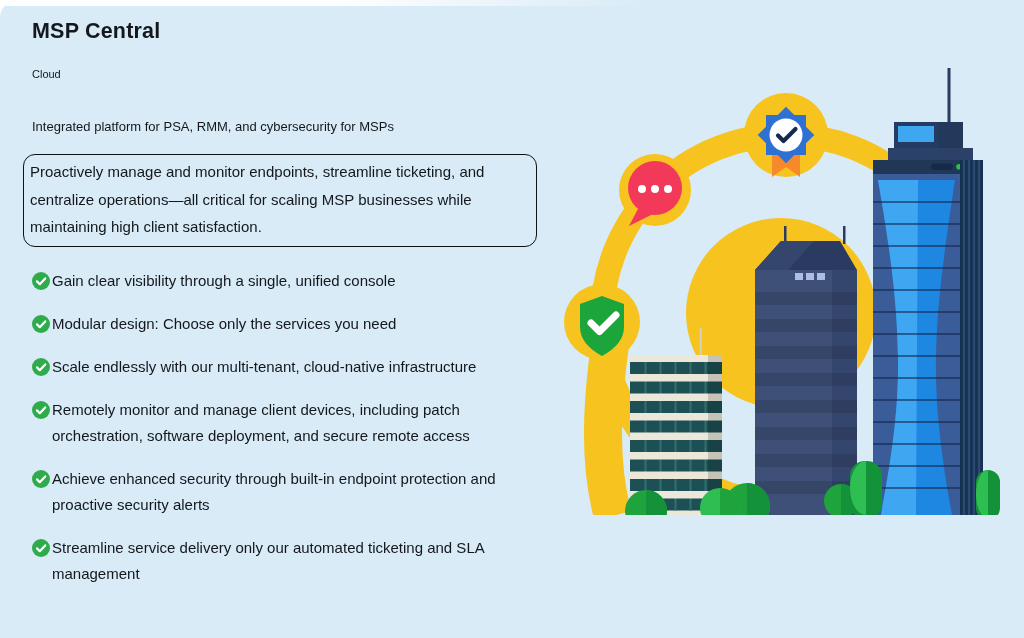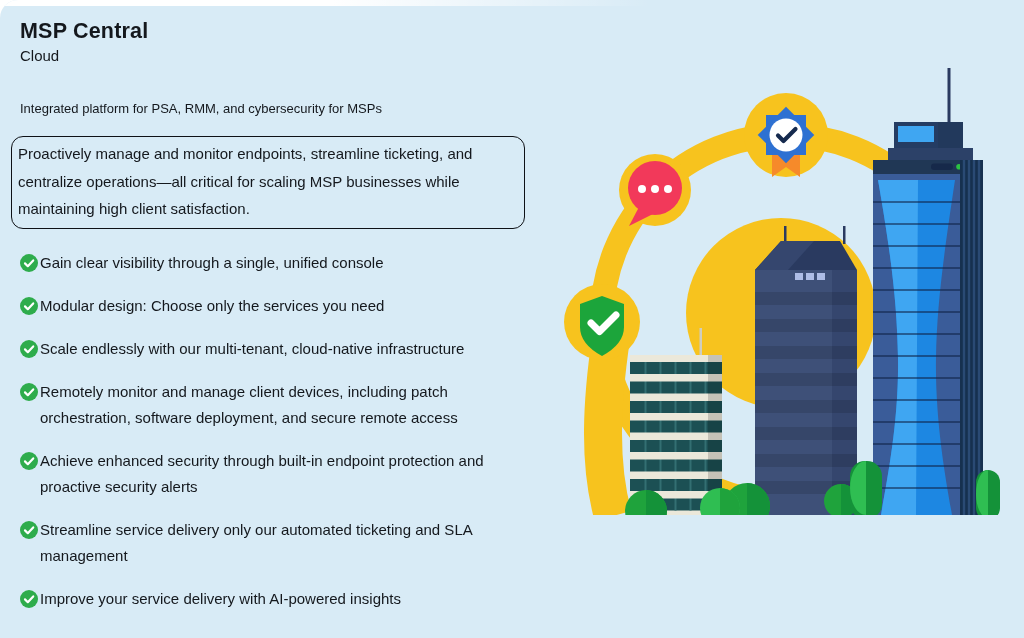--- a/index.html
+++ b/index.html
@@ -12,23 +12,23 @@
     --glass_light:#3FA6F2; --glass_dark:#1D87E2; --sky_band:#203755;
     --pill:#16294A; --dot_green:#2BC242;
     --bush_light:#2FBE52; --bush_mid:#1FA33C; --bush_dark:#149239;
   }
   *{box-sizing:border-box}
   body{margin:0;background:#fff}
   .page{position:relative;width:1024px;height:638px;background:var(--bg);overflow:hidden;
         font-family:"Liberation Sans",sans-serif;color:var(--ink);border-top-left-radius:18px}
   .top-fade{position:absolute;top:0;left:0;width:740px;height:6px;
         background:linear-gradient(90deg,#fff 0%,#fff 45%,rgba(255,255,255,0) 88%)}
-  .content{position:absolute;left:20px;top:19px;width:532px}
+  .content{position:absolute;left:32px;top:19px;width:532px}
   h1{margin:0;font-size:21.5px;line-height:25px;font-weight:700;letter-spacing:.2px}
-  .subtitle{margin-top:4px;font-size:15px;line-height:16px}
+  .subtitle{margin-top:22px;font-size:11px;line-height:16px}
   h2{margin:33px 0 16px;font-size:13px;line-height:23px;font-weight:400;max-width:512px}
   .desc-box{margin:10px 0 0 -9px;width:514px;border:1.6px solid #0E1116;border-radius:12px;
         padding:3px 0 5px 6px}
   .desc-box p{margin:0;font-size:15px;line-height:27.5px}
   .features{list-style:none;margin:21px 0 0;padding:0;max-width:522px}
   .features li{display:flex;align-items:flex-start;gap:2px;margin-bottom:17px;
         font-size:15px;line-height:26px}
   .features .check{flex:0 0 18px;height:18px;margin-top:4px}
   .features .ftext{max-width:492px}
   .illus{position:absolute;right:0;top:60px;width:464px;height:470px}
@@ -84,27 +84,20 @@
             <path d="M5 9.4 L7.8 12.2 L13.2 6.4" fill="none" stroke="#fff" stroke-width="2.2" stroke-linecap="round" stroke-linejoin="round"></path>
           </svg>
         <span class="ftext">Achieve enhanced security through built-in endpoint protection and proactive security alerts</span>
       </li>
       <li>
         <svg class="check" viewBox="0 0 18 18">
             <circle cx="9" cy="9" r="9" fill="var(--check_green)"></circle>
             <path d="M5 9.4 L7.8 12.2 L13.2 6.4" fill="none" stroke="#fff" stroke-width="2.2" stroke-linecap="round" stroke-linejoin="round"></path>
           </svg>
         <span class="ftext">Streamline service delivery only our automated ticketing and SLA management</span>
-      </li>
-      <li>
-        <svg class="check" viewBox="0 0 18 18">
-            <circle cx="9" cy="9" r="9" fill="var(--check_green)"></circle>
-            <path d="M5 9.4 L7.8 12.2 L13.2 6.4" fill="none" stroke="#fff" stroke-width="2.2" stroke-linecap="round" stroke-linejoin="round"></path>
-          </svg>
-        <span class="ftext">Improve your service delivery with AI-powered insights</span>
       </li>
     </ul>
   </div>
 
   <div class="illus">
     <svg viewBox="0 0 464 470" width="464" height="470">
 
       <g>
         <circle cx="226" cy="259" r="184" fill="none" stroke="var(--yellow)" stroke-width="24"></circle>
         <path d="M 51 278 C 42 340, 38 402, 53 456" fill="none" stroke="var(--yellow)" stroke-width="38"></path>

